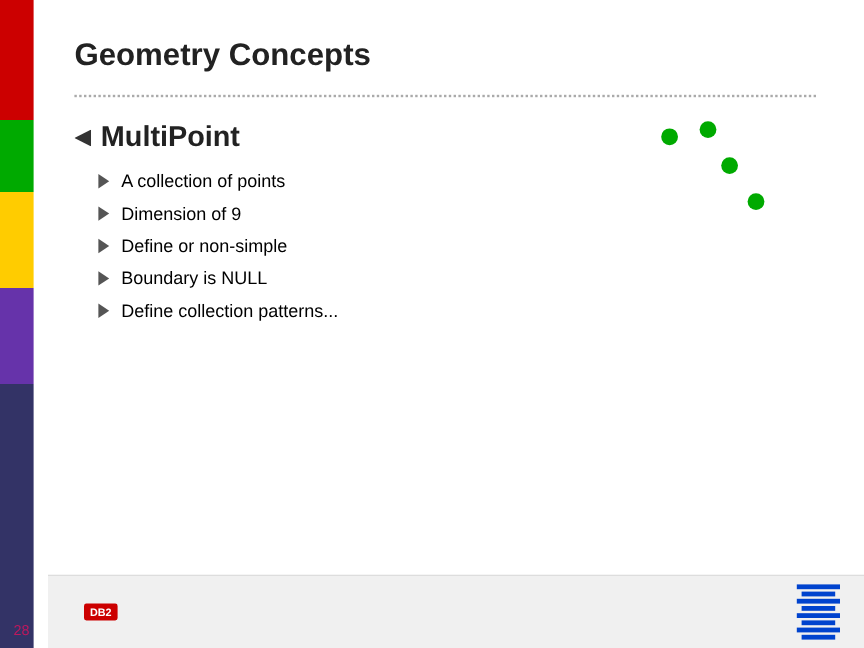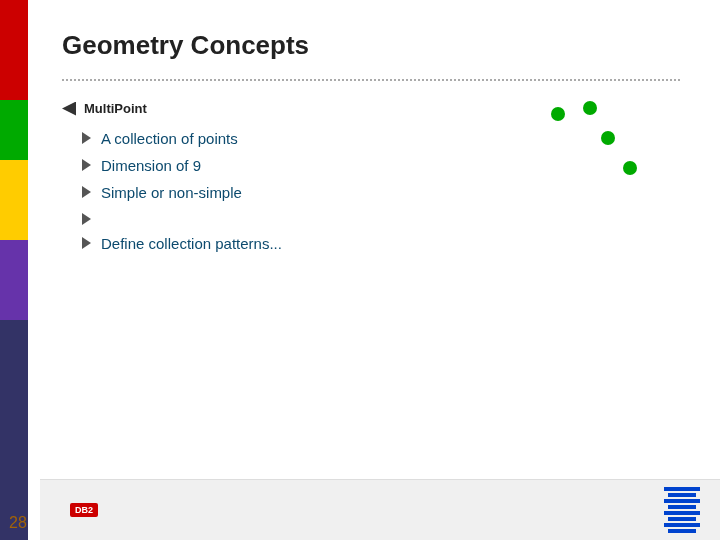--- a/index.html
+++ b/index.html
@@ -65,21 +65,21 @@
 
     
     .dotted-line {
       border: none;
       border-top: 2px dotted #aaa;
       margin-bottom: 20px;
     }
 
     
     .section-heading {
-      font-size: 13px;
+      font-size: 24px;
       font-weight: bold;
       color: #222;
       margin-bottom: 14px;
       display: flex;
       align-items: center;
       gap: 8px;
     }
 
     .section-bullet {
       display: inline-block;
@@ -95,21 +95,21 @@
       list-style: none;
       padding-left: 20px;
     }
 
     .bullet-list li {
       display: flex;
       align-items: flex-start;
       gap: 10px;
       margin-bottom: 10px;
       font-size: 15px;
-      color: #0c4a6e;
+      color: #000000;
     }
 
     .arrow-bullet {
       display: inline-block;
       margin-top: 2px;
       width: 0;
       height: 0;
       border-top: 6px solid transparent;
       border-bottom: 6px solid transparent;
       border-left: 9px solid #555;
@@ -180,22 +180,22 @@
     .ibm-bar:nth-child(5) { width: 36px; }
     .ibm-bar:nth-child(6) { width: 28px; margin-left: 4px; }
     .ibm-bar:nth-child(7) { width: 36px; }
     .ibm-bar:nth-child(8) { width: 28px; margin-left: 4px; }
 
     
     .page-number {
       position: absolute;
       bottom: 8px;
       left: 4px;
-      font-size: 16px;
-      color: #a16207;
+      font-size: 12px;
+      color: #be185d;
       width: 28px;
       text-align: center;
     }
   </style>
 </head>
 <body>
 
 <div class="left-bar">
   <div class="bar-red"></div>
   <div class="bar-green"></div>
@@ -217,24 +217,25 @@
     <li>
       <span class="arrow-bullet"></span>
       <span>A collection of points</span>
     </li>
     <li>
       <span class="arrow-bullet"></span>
       <span>Dimension of 9</span>
     </li>
     <li>
       <span class="arrow-bullet"></span>
-      <span>Simple or non-simple</span>
-    </li>
-    <li>
-      <span class="arrow-bullet"></span>
+      <span>Define or non-simple</span>
+    </li>
+    <li>
+      <span class="arrow-bullet"></span>
+      <span>Boundary is NULL</span>
     </li>
     <li>
       <span class="arrow-bullet"></span>
       <span>Define collection patterns...</span>
     </li>
   </ul>
 
   <div class="diagram-area">
     <svg width="120" height="120">
 

